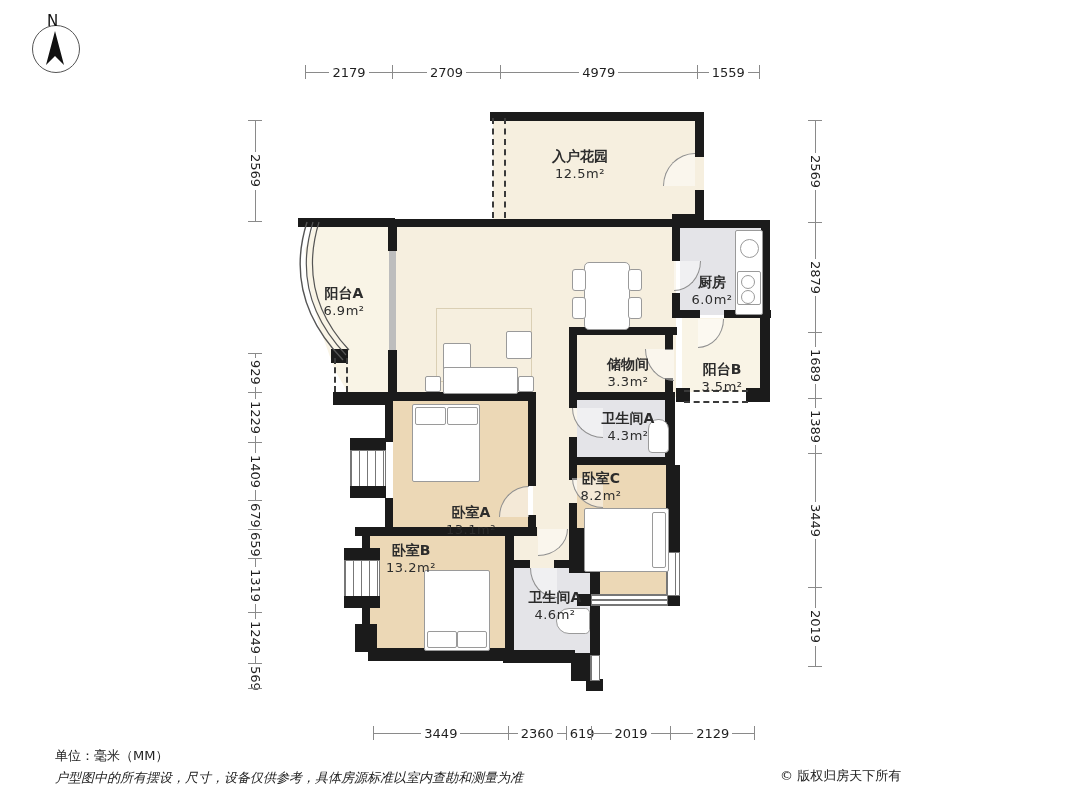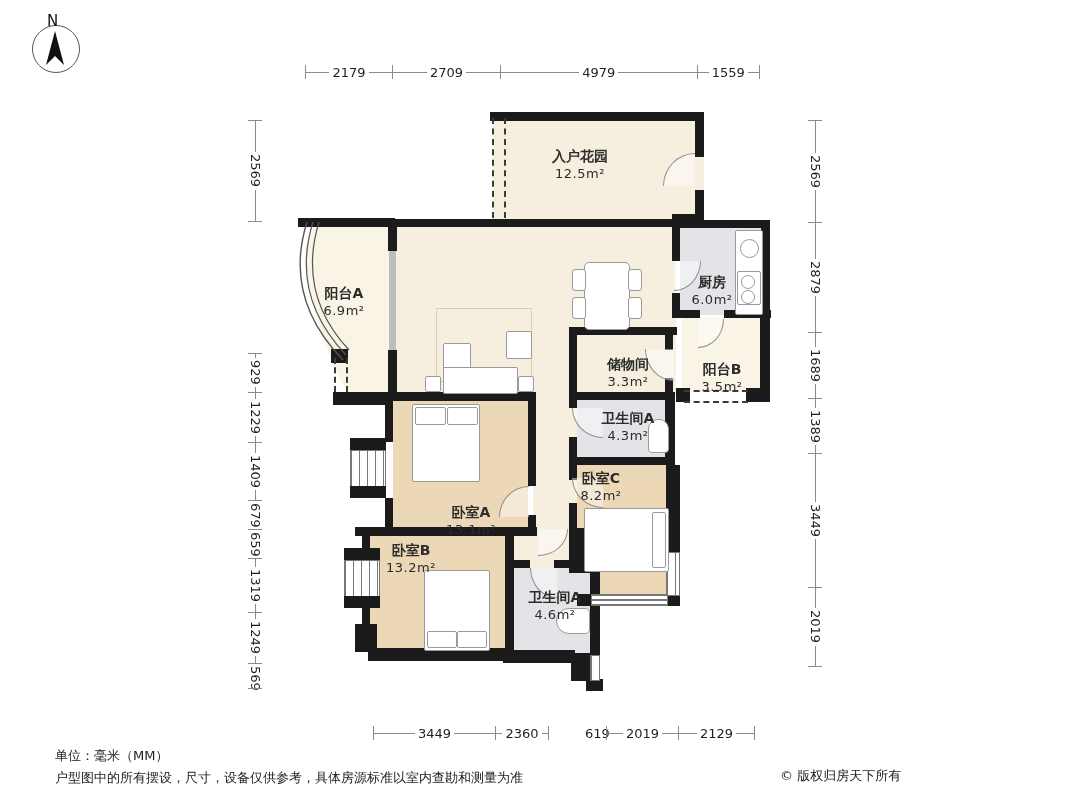--- a/index.html
+++ b/index.html
@@ -250,21 +250,21 @@
     <div class="dh-end"></div>
   </div>
 
   <div class="dim dim-h" style="left:373px;top:726px;width:382px;">
     <div class="dh-seg" style="width:136px;">
         <span>3449</span>
       </div>
     <div class="dh-seg" style="width:58px;">
         <span>2360</span>
       </div>
-    <div class="dh-seg" style="width:24px;padding-left:33px;">
+    <div class="dh-seg" style="width:24px;">
         <span>619</span>
       </div>
     <div class="dh-seg" style="width:80px;">
         <span>2019</span>
       </div>
     <div class="dh-seg" style="width:84px;">
         <span>2129</span>
       </div>
     <div class="dh-end"></div>
   </div>
@@ -320,16 +320,16 @@
     <div class="dv-seg" style="height:135px;">
         <span>3449</span>
       </div>
     <div class="dv-seg" style="height:79px;">
         <span>2019</span>
       </div>
     <div class="dv-end"></div>
   </div>
 
   <div class="foot" style="left:55px;top:747px;">单位：毫米（MM）</div>
-  <div class="foot" style="left:55px;top:769px;">户型图中的所有摆设，尺寸，设备仅供参考，具体房源标准以室内查勘和测量为准</div>
+  <div class="foot" style="left:55px;top:769px;font-style:italic;">户型图中的所有摆设，尺寸，设备仅供参考，具体房源标准以室内查勘和测量为准</div>
   <div class="foot" style="left:780px;top:767px;">© 版权归房天下所有</div>
 
 </div>
 
 </body></html>

